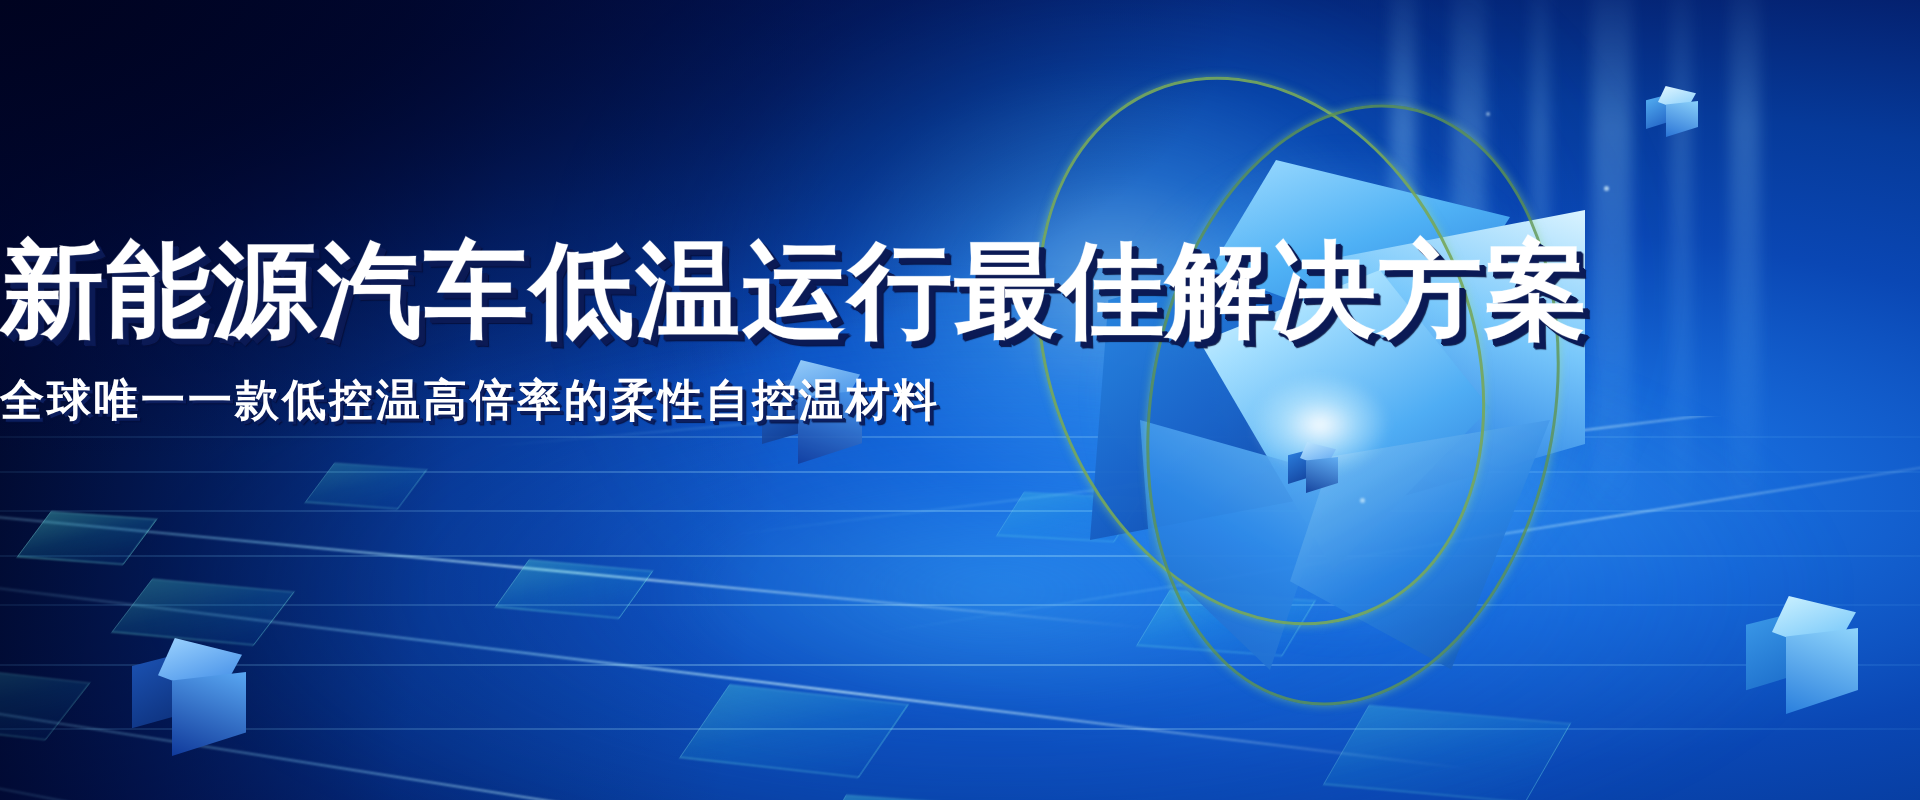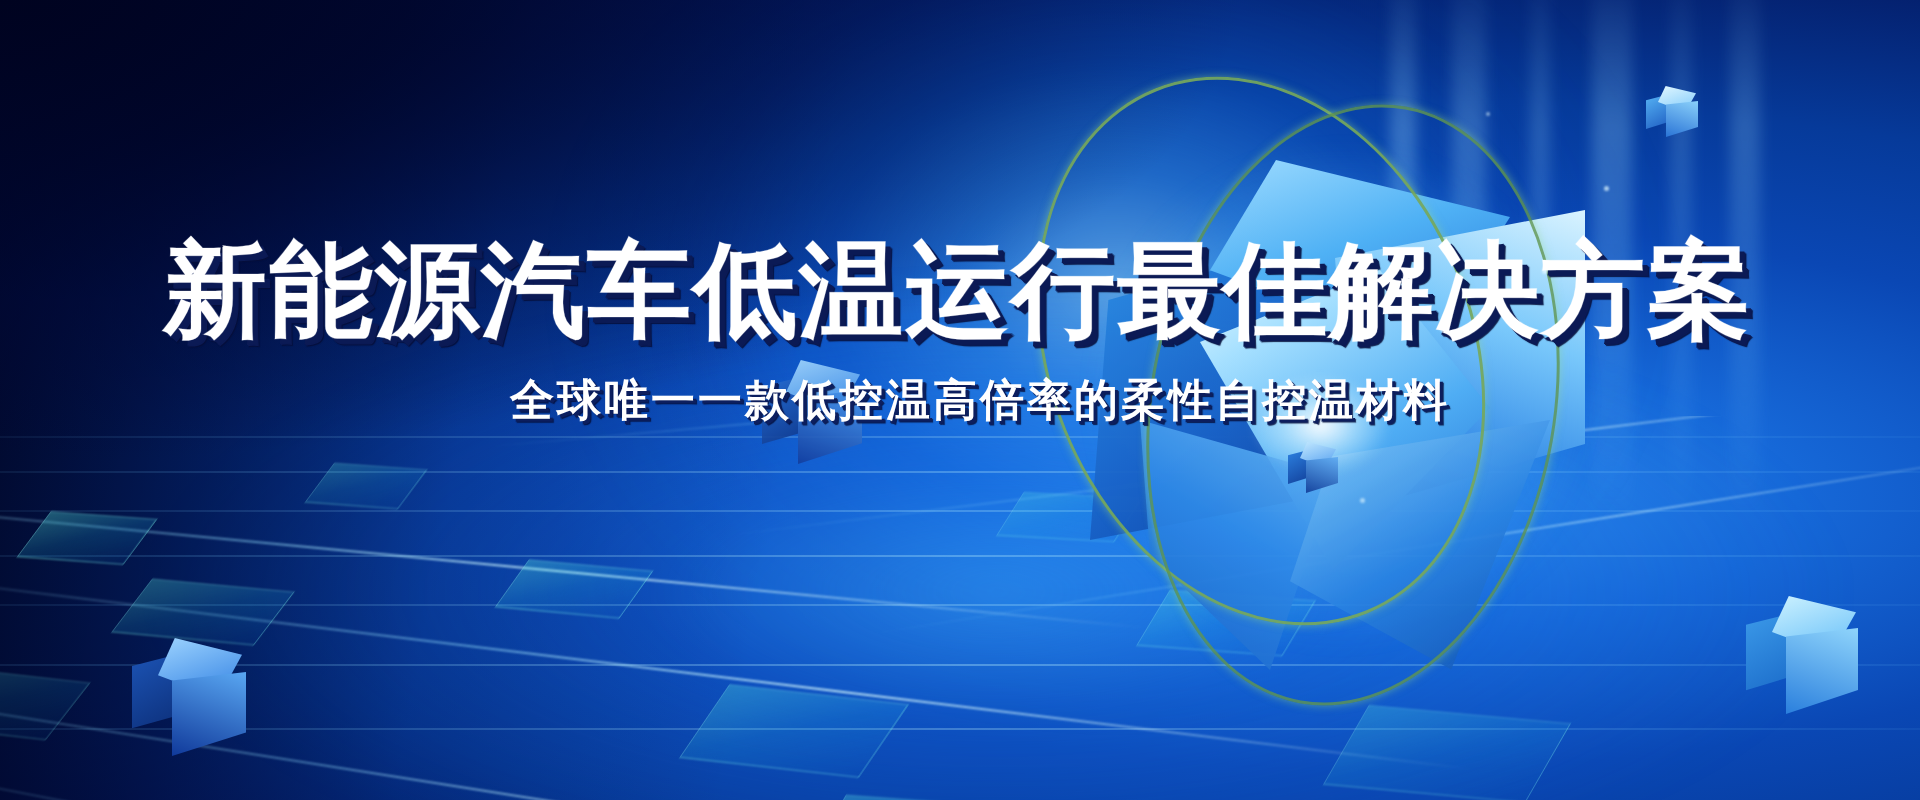--- a/index.html
+++ b/index.html
@@ -102,21 +102,20 @@
   .ring.r2{left:70px; top:-18px; width:400px; height:600px; transform:rotate(10deg); border-color:rgba(96,150,80,0.8);}
 
   
   .cube{position:absolute;}
   .cube .f{position:absolute;}
 
   
   .text-block{
     position:absolute;
     left:0; right:4px; top:236px;
-    text-align:center;
     z-index:40;
   }
   .headline{
     margin:0;
     font-size:104px;
     line-height:1.05;
     font-weight:bold;
     color:#ffffff;
     letter-spacing:2px;
     font-family:"Liberation Sans","DejaVu Sans",sans-serif;
@@ -131,21 +130,20 @@
     margin:26px 0 0 0;
     font-size:44px;
     font-weight:bold;
     color:#ffffff;
     letter-spacing:3px;
     font-family:"Liberation Sans","DejaVu Sans",sans-serif;
     text-shadow:
        3px 3px 0 #0c1e5e,
        4px 4px 1px rgba(5,14,58,0.85);
     white-space:nowrap;
-    padding-left:44px;
   }
 
   
   .spark{position:absolute;border-radius:50%;background:rgba(220,245,255,0.9);filter:blur(1.2px);}
 </style>
 </head>
 <body>
 
 <div class="stage">
 

